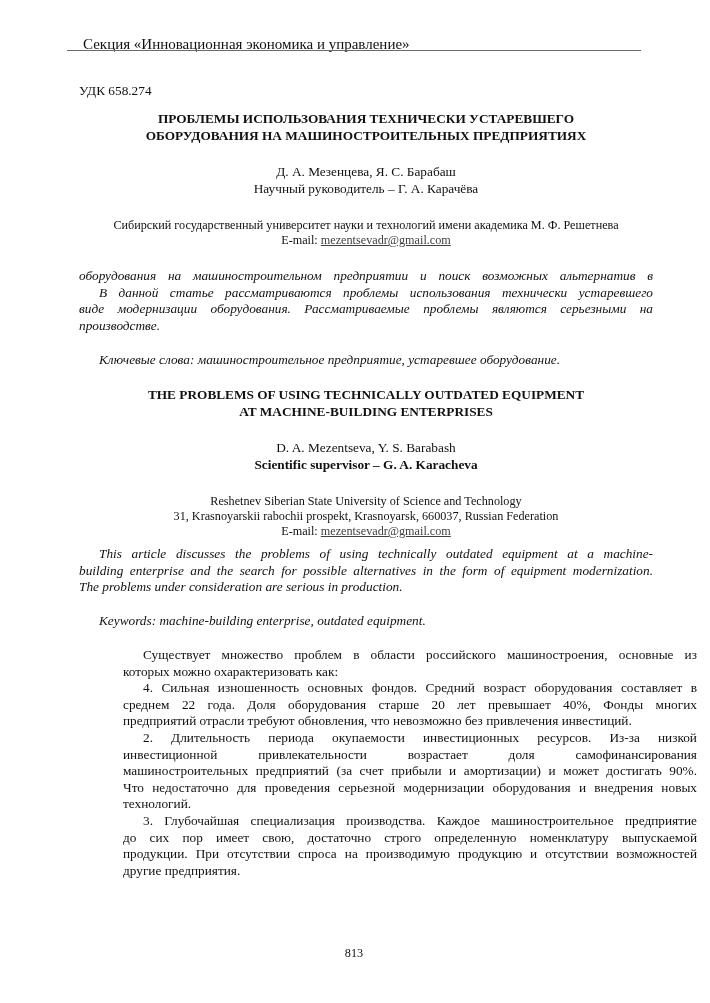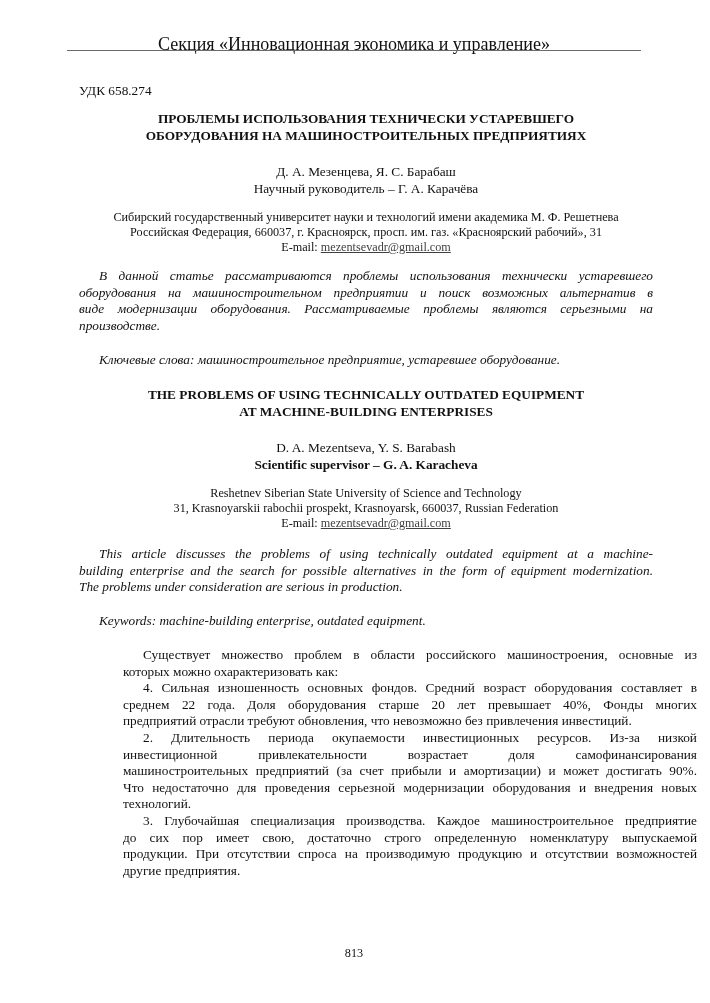--- a/index.html
+++ b/index.html
@@ -1,27 +1,27 @@
 <!DOCTYPE html>
 <html><head>
 <meta charset="utf-8">
 <style>
   html, body { margin: 0; padding: 0; background: #ffffff; }
   body { width: 710px; height: 1003px; position: relative; overflow: hidden;
          font-family: "Liberation Serif", "DejaVu Serif", serif; color: #111; }
   .page { position: absolute; left: 67px; top: 0; width: 574px; }
-  .running-head { position: absolute; top: 37px; left: 0; width: 574px; text-align: center;
-                  font-size: 18px; line-height: 14px; }
+  .running-head { position: absolute; top: 37px; left: 16px; width: 574px; 
+                  font-size: 15px; line-height: 14px; }
   .head-rule { position: absolute; top: 50px; left: 0; width: 574px; height: 0;
                border-top: 1px solid #6b6b6b; }
   .abs { position: absolute; left: 12px; width: 574px; }
   .udk { top: 83px; font-size: 13.3px; line-height: 16px; }
   .title { text-align: center; font-weight: bold; font-size: 13.3px; line-height: 17px; }
   .center { text-align: center; font-size: 13.3px; line-height: 17px; }
-  .affil { text-align: center; font-size: 12.2px; line-height: 15px; }
+  .affil { text-align: center; font-size: 12.2px; line-height: 15px; margin-top: 8px; }
   .email-link { color: #404040; text-decoration: underline; }
   .just { text-align: justify; font-size: 13.3px; line-height: 16.6px; }
   .just .ln { display: block; text-align: justify; text-align-last: justify; white-space: nowrap; }
   .just .ln.last { text-align-last: left; }
   .ital { font-style: italic; }
   .indent { text-indent: 20px; }
   .pageno { position: absolute; top: 946px; left: 0; width: 574px; text-align: center; font-size: 12.2px; }
 </style>
 </head>
 <body>
@@ -36,29 +36,28 @@
   <div class="abs title" style="top:110px;">
     <div>ПРОБЛЕМЫ ИСПОЛЬЗОВАНИЯ ТЕХНИЧЕСКИ УСТАРЕВШЕГО</div>
     <div>ОБОРУДОВАНИЯ НА МАШИНОСТРОИТЕЛЬНЫХ ПРЕДПРИЯТИЯХ</div>
   </div>
 
   <div class="abs center" style="top:163px;">Д. А. Мезенцева, Я. С. Барабаш</div>
   <div class="abs center" style="top:180px;">Научный руководитель – Г. А. Карачёва</div>
 
   <div class="abs affil" style="top:210px;">
     <div>Сибирский государственный университет науки и технологий имени академика М. Ф. Решетнева</div>
-    <div>Российская Федерация, 660037, г. Красноярск, просп. им. газ. «Красноярский рабочий», 31</div>
     <div>
       <span>E-mail: </span><a class="email-link" href="#">mezentsevadr@gmail.com</a>
     </div>
   </div>
 
   <div class="abs just ital" style="top:268px;">
+    <span class="ln">оборудования на машиностроительном предприятии и поиск возможных альтернатив в</span>
     <span class="ln indent">В данной статье рассматриваются проблемы использования технически устаревшего</span>
-    <span class="ln">оборудования на машиностроительном предприятии и поиск возможных альтернатив в</span>
     <span class="ln">виде модернизации оборудования. Рассматриваемые проблемы являются серьезными на</span>
     <span class="ln last">производстве.</span>
   </div>
 
   <div class="abs just ital" style="top:352px;">
     <span class="ln last indent">Ключевые слова: машиностроительное предприятие, устаревшее оборудование.</span>
   </div>
 
   <div class="abs title" style="top:386px;">
     <div>THE PROBLEMS OF USING TECHNICALLY OUTDATED EQUIPMENT</div>

